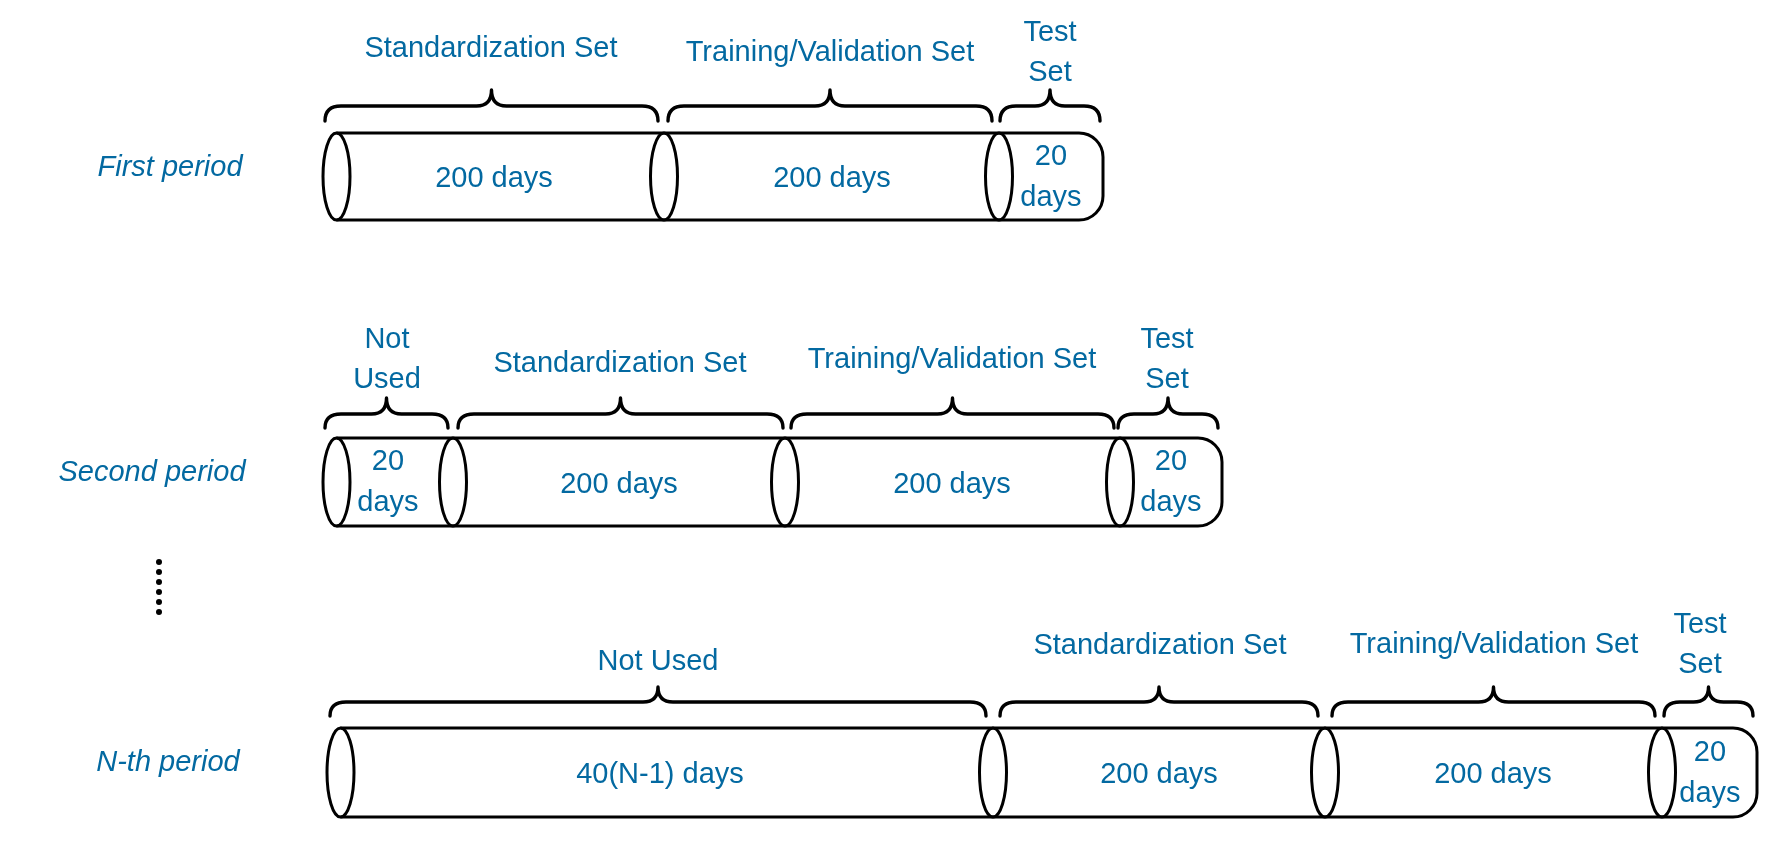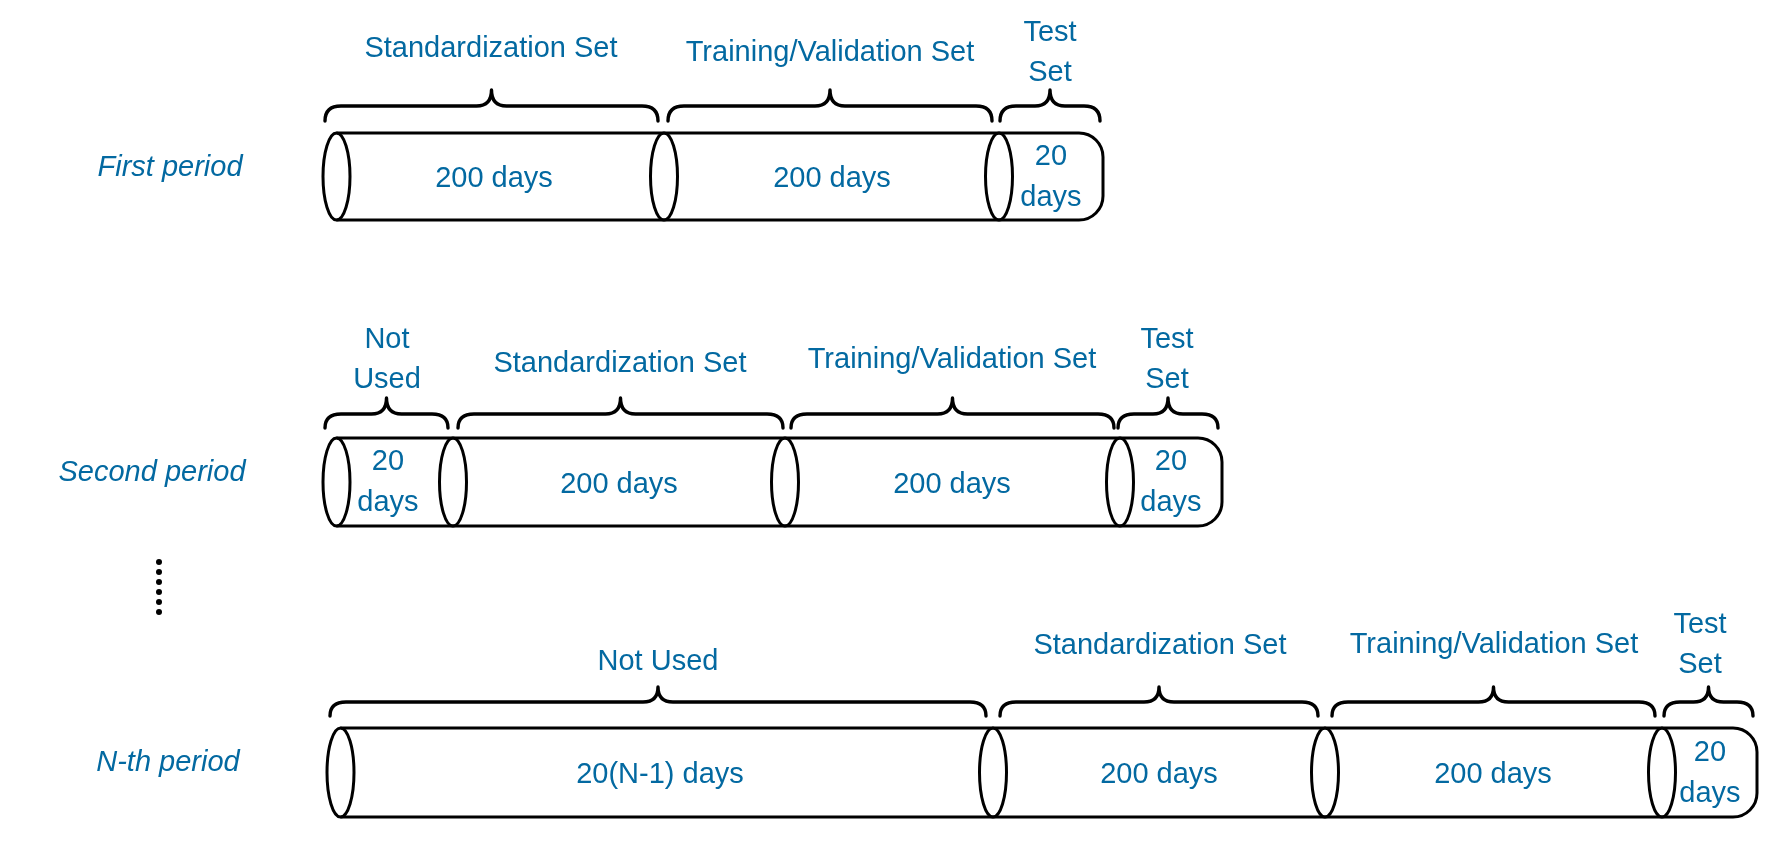--- a/index.html
+++ b/index.html
@@ -73,21 +73,21 @@
       <div class="txt " style="left: 387px; top: 358px; width: 98px;">Not Used</div>
       <div class="txt dur" style="left: 388px; top: 481px; width: 72px;">20 days</div>
       <div class="txt " style="left: 620px; top: 362px; width: 370px;">Standardization Set</div>
       <div class="txt dur" style="left: 619px; top: 483px; width: 230px;">200 days</div>
       <div class="txt " style="left: 952px; top: 358px; width: 292px;">Training/Validation Set</div>
       <div class="txt dur" style="left: 952px; top: 483px; width: 230px;">200 days</div>
       <div class="txt " style="left: 1167px; top: 358px; width: 86px;">Test Set</div>
       <div class="txt dur" style="left: 1171px; top: 481px; width: 72px;">20 days</div>
       <div class="txt rowlab" style="left: 152px; top: 471px; width: 260px;">Second period</div>
       <div class="txt " style="left: 658px; top: 660px; width: 310px;">Not Used</div>
-      <div class="txt dur" style="left: 660px; top: 773px; width: 310px;">20(N-1) days</div>
+      <div class="txt dur" style="left: 660px; top: 773px; width: 310px;">40(N-1) days</div>
       <div class="txt " style="left: 1160px; top: 644px; width: 370px;">Standardization Set</div>
       <div class="txt dur" style="left: 1159px; top: 773px; width: 230px;">200 days</div>
       <div class="txt " style="left: 1494px; top: 643px; width: 292px;">Training/Validation Set</div>
       <div class="txt dur" style="left: 1493px; top: 773px; width: 230px;">200 days</div>
       <div class="txt " style="left: 1700px; top: 643px; width: 86px;">Test Set</div>
       <div class="txt dur" style="left: 1710px; top: 772px; width: 72px;">20 days</div>
       <div class="txt rowlab" style="left: 168px; top: 761px; width: 260px;">N-th period</div>
     </div>
 </div>
 

